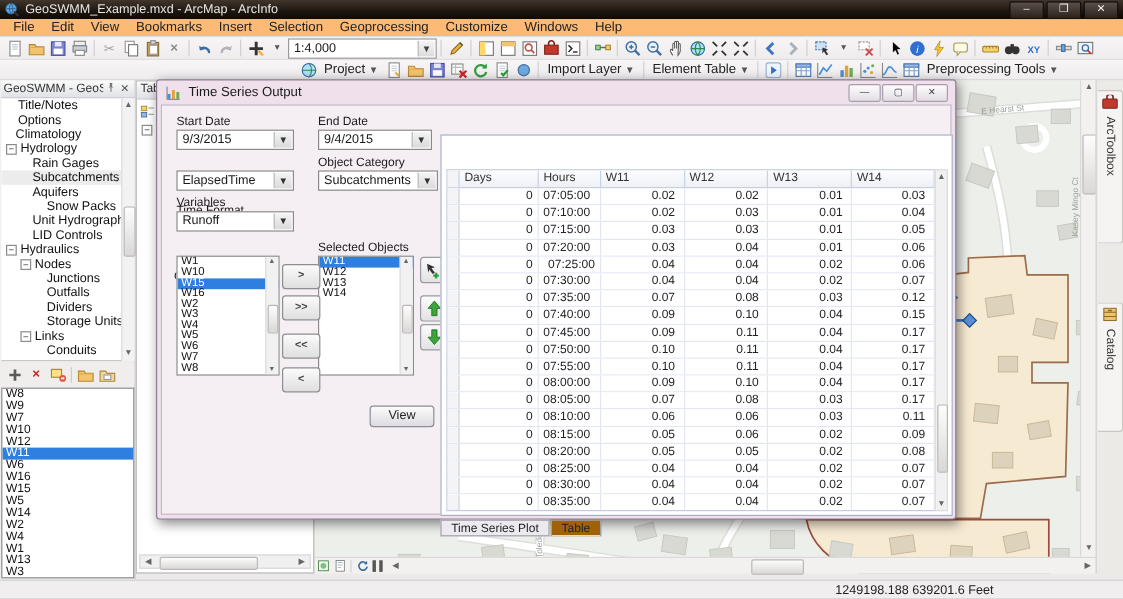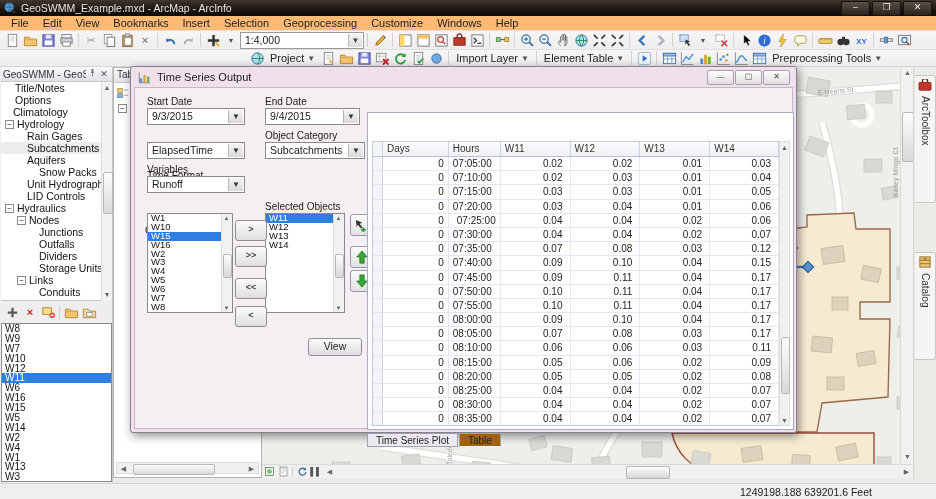--- a/index.html
+++ b/index.html
@@ -63,21 +63,21 @@
   .sb-thumb{background:linear-gradient(#fdfdfd,#d9d8d6);border:1px solid #b9b8b6;border-radius:2px;}
   .mini-ic{width:14px;height:12px;display:inline-flex;align-items:center;justify-content:center;flex:none;}
   
   #rtabs{left:913px;top:67px;width:23px;height:411px;background:#eceae7;border-left:1px solid #d5d3d0;box-sizing:border-box;}
   .rtab{position:absolute;left:1px;width:21px;background:#f6f4f2;border:1px solid #c9c7c4;border-left:none;
     border-radius:0 3px 3px 0;display:flex;flex-direction:column;align-items:center;padding:3px 0;box-sizing:border-box;}
   .rtab .vt{writing-mode:vertical-rl;font-size:10px;color:#333;margin-top:3px;}
   
   #statusbar{left:0;top:483px;width:936px;height:16px;background:#f0eeee;border-top:1px solid #d3d1d1;
     font-size:10.5px;color:#222;}
-  #coords{position:absolute;left:740px;top:2px;}
+  #coords{position:absolute;left:696px;top:2px;}
   
   #dialog{left:130px;top:66px;width:667px;height:367px;background:#efe0ec;border:1px solid #8b7f92;
     border-radius:3px;box-shadow:2px 3px 10px rgba(0,0,0,.45);box-sizing:border-box;}
   #dlg-title{left:0;top:0;width:100%;height:20px;display:flex;align-items:center;padding-left:7px;box-sizing:border-box;
     font-size:11px;color:#1a1a1a;}
   #dlg-btns{position:absolute;right:6px;top:3px;display:flex;gap:1px;}
   .dlg-btn{width:25px;height:13px;background:linear-gradient(#fdfdfd,#e3dde3);border:1px solid #a79fab;
     border-radius:2px;font-size:8px;line-height:11px;text-align:center;color:#444;}
   #dlg-body{left:3px;top:20px;width:659px;height:342px;background:#f5eef3;border:1px solid #c3b8c5;box-sizing:border-box;}
   .fld-label{position:absolute;font-size:10px;color:#1a1a1a;}

